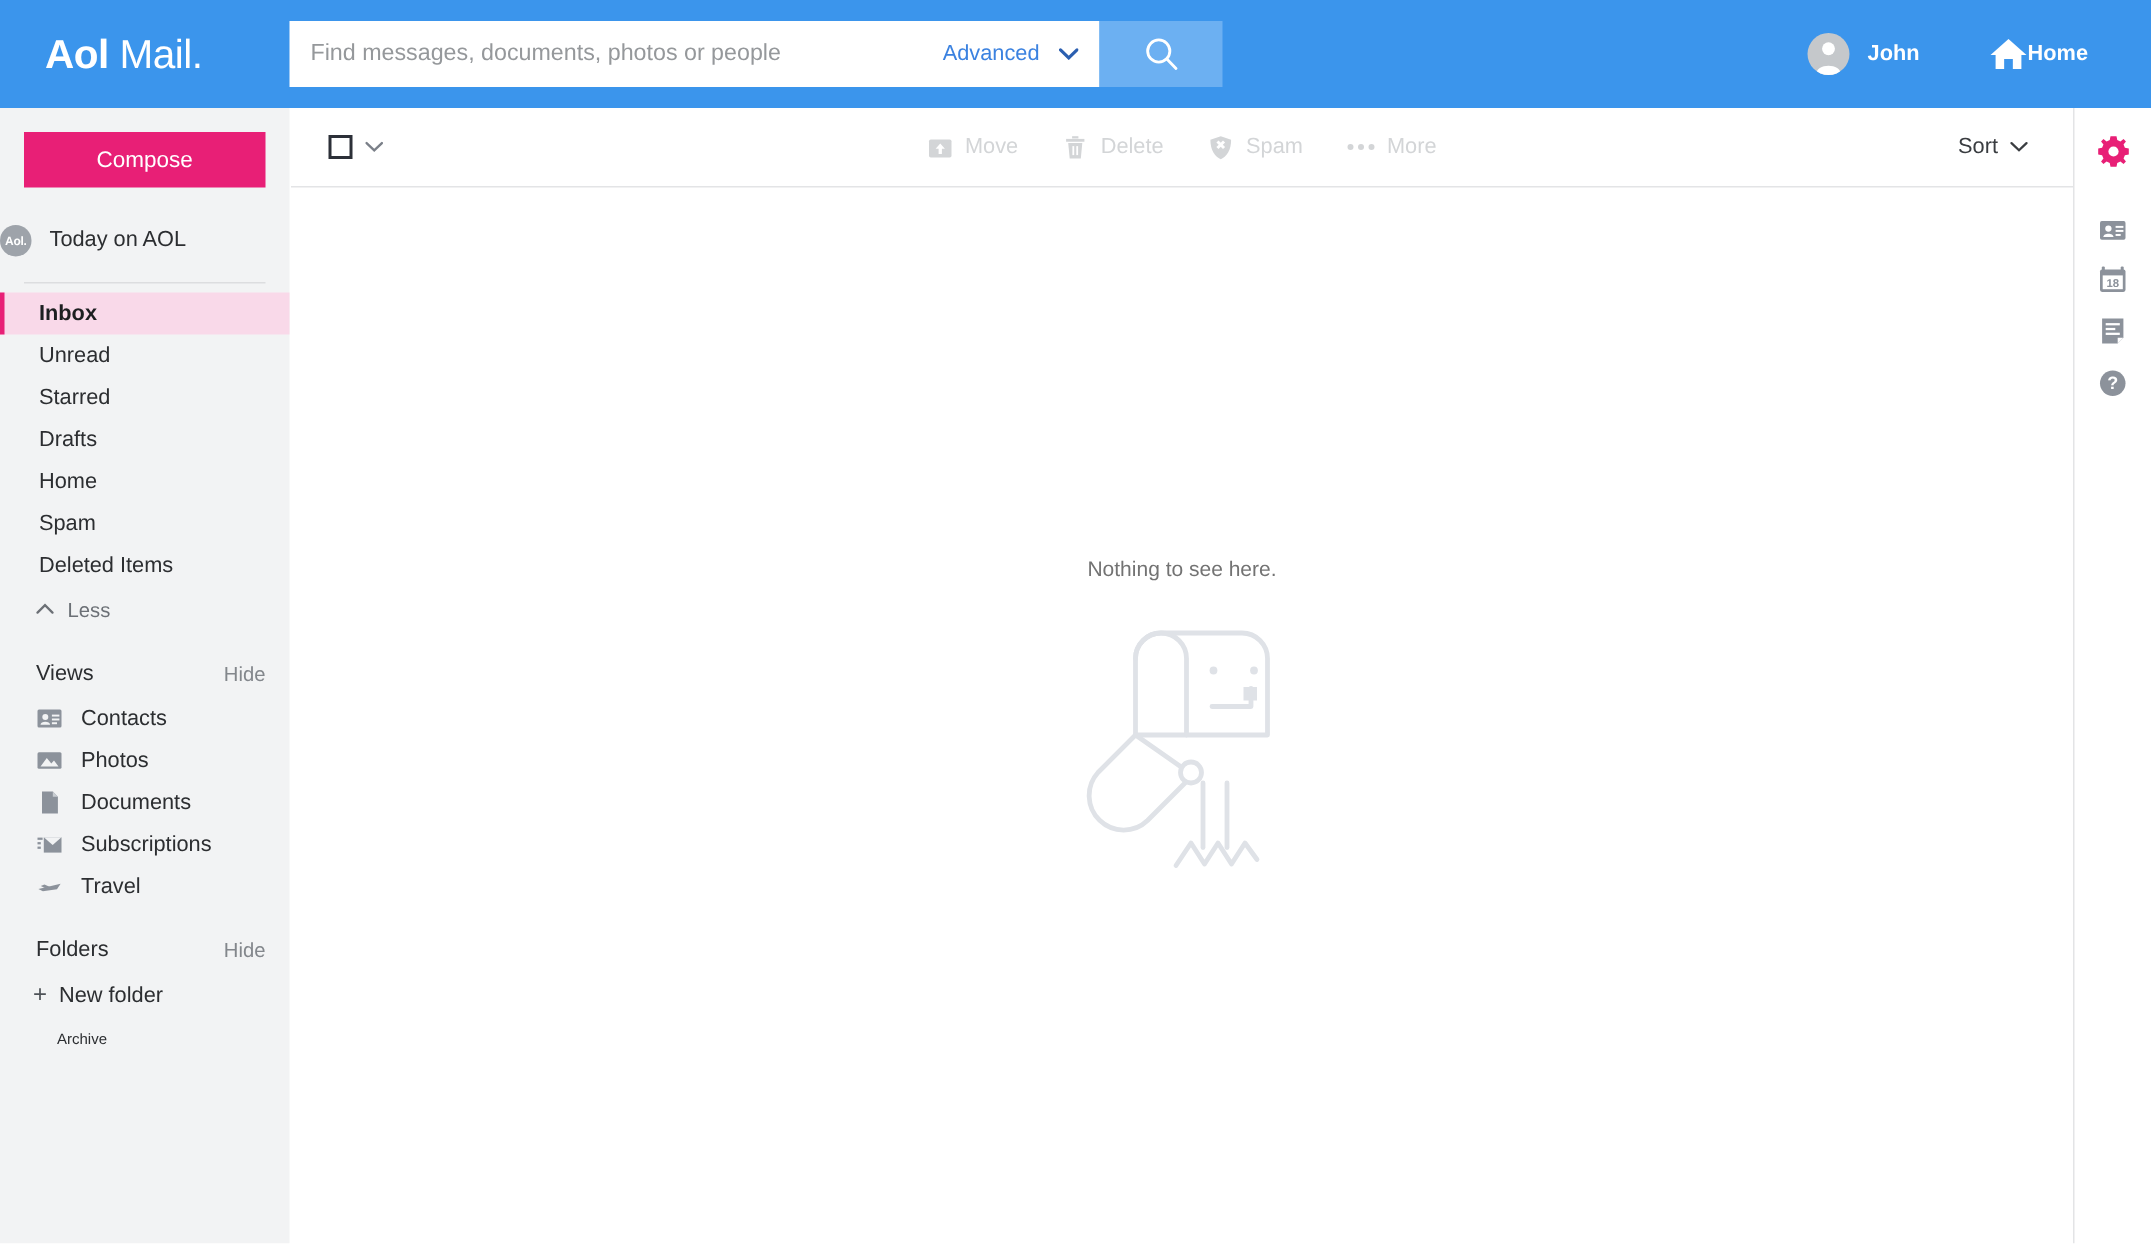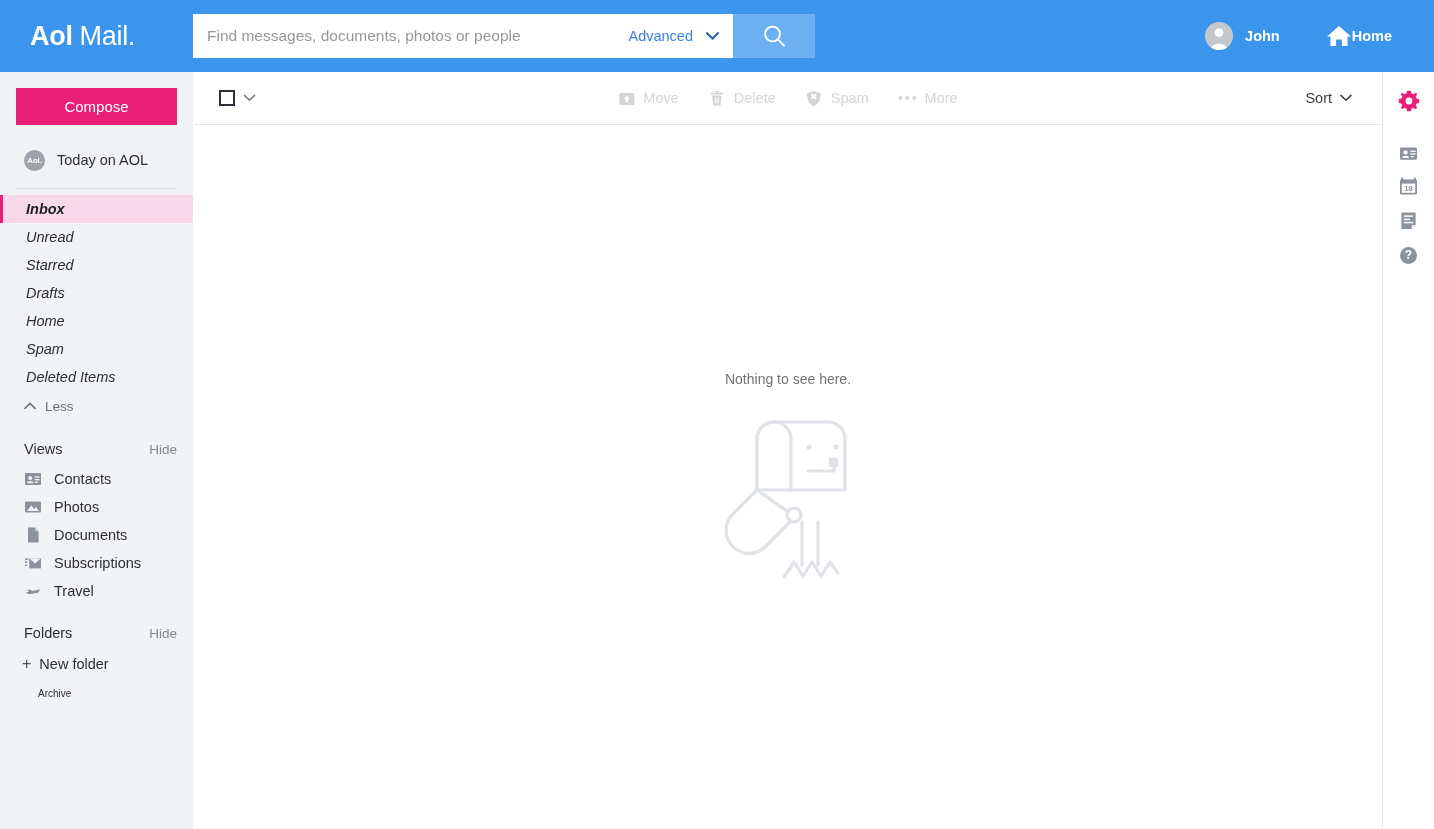--- a/index.html
+++ b/index.html
@@ -62,35 +62,35 @@
     position: absolute; left: 0; top: 72px; width: 193px; height: 757px;
     background: #f2f3f4;
   }
   .compose {
     margin: 16px 26px 0 16px; height: 37px; background: #e81f76; color: #fff;
     border: 0; width: 161px; font-family: "Liberation Sans", sans-serif;
     font-size: 15px; cursor: pointer;
   }
   .today {
     display: flex; align-items: center; gap: 12px; height: 36px;
-    padding-left: 24px; margin-top: 17px; cursor: pointer;
+    margin-top: 17px; cursor: pointer;
   }
   .aolcircle {
     width: 21px; height: 21px; border-radius: 50%; background: #9ea3aa;
     color: #fff; font-size: 8px; font-weight: bold; display: flex;
     align-items: center; justify-content: center; letter-spacing: -0.2px;
   }
   .today-label { font-size: 14.5px; color: #2c2e31; }
 
   .sbdiv { height: 1px; background: #dcdddf; margin: 10px 16px 0 16px; }
 
   .folderlist { margin-top: 6px; }
   .frow {
     height: 28px; display: flex; align-items: center; padding-left: 26px;
-    font-size: 14.5px; color: #2c2e31; cursor: pointer; position: relative; font-style: italic;
+    font-size: 14.5px; color: #2c2e31; cursor: pointer; position: relative;
   }
   .frow.active {
     background: #f9d9e9; font-weight: bold; color: #1d1f21;
   }
   .frow.active::before {
     content: ""; position: absolute; left: 0; top: 0; width: 3px; height: 100%;
     background: #e81f76;
   }
   .lessrow {
     height: 30px; display: flex; align-items: center; gap: 9px;

